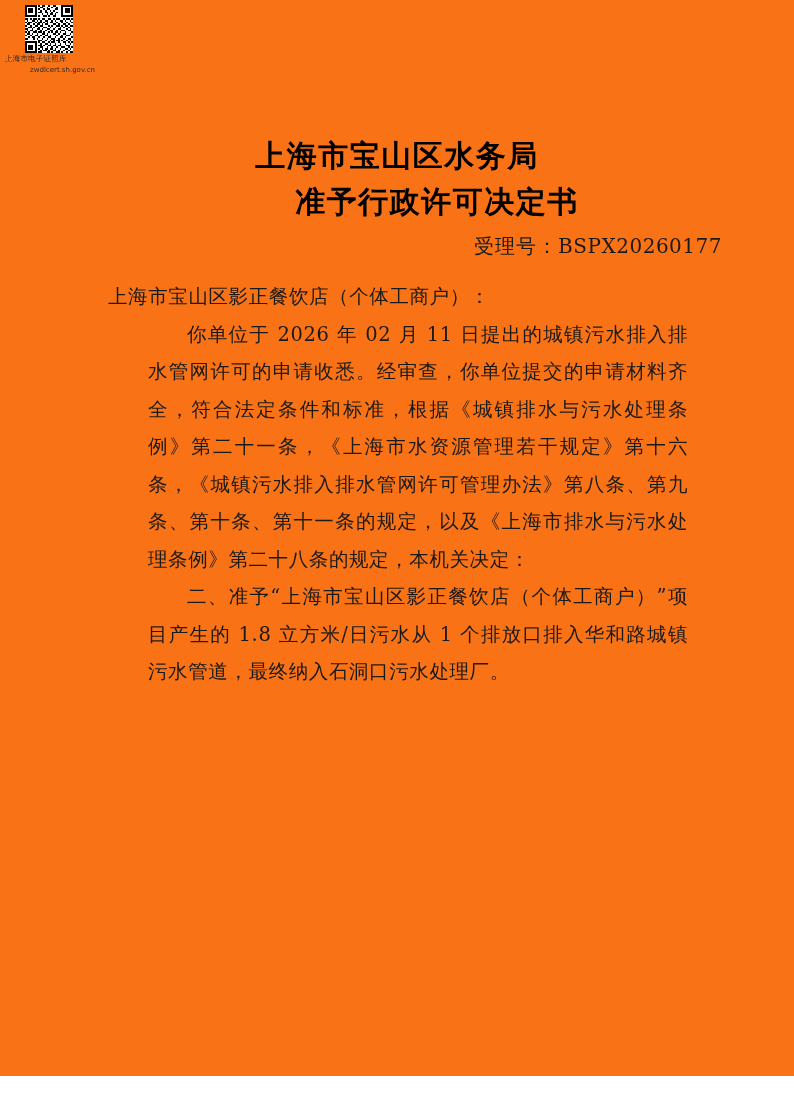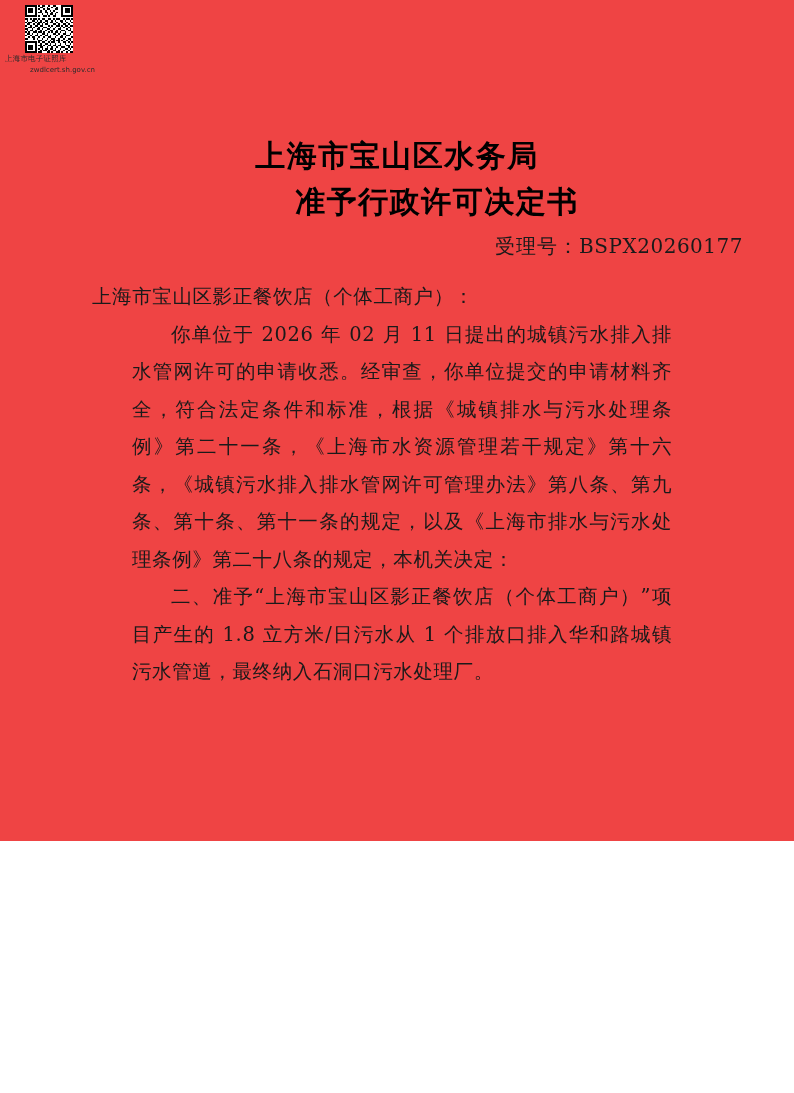--- a/index.html
+++ b/index.html
@@ -3,22 +3,22 @@
 <meta charset="utf-8">
 <style>
   html, body {
     margin: 0;
     padding: 0;
     background: #ffffff;
   }
   .page {
     position: relative;
     width: 794px;
-    height: 841px;
-    background: #ef4444;
+    height: 1076px;
+    background: #f97316;
     overflow: hidden;
     font-family: "DejaVu Serif", "Liberation Serif", serif;
     color: #1a1a1a;
   }
 
   
   .qr-block {
     position: absolute;
     left: 5px;
     top: 5px;
@@ -60,36 +60,36 @@
   }
   .title-line-1 { top: 122px; margin-top: 14px; }
   .title-line-2 { top: 182px; padding-left: 40px; }
 
   
   .serial-row {
     position: absolute;
     top: 233px;
     left: 0;
     width: 794px;
-    padding-right: 51px;
+    padding-right: 72px;
     box-sizing: border-box;
     text-align: right;
     font-size: 20px;
     letter-spacing: 0.5px;
   }
   .serial-row .label { letter-spacing: 1px; }
   .serial-row .value {
     font-family: "DejaVu Serif", "Liberation Serif", serif;
     letter-spacing: 0.5px;
   }
 
   
   .body-block {
     position: absolute;
-    left: 92px;
+    left: 108px;
     top: 278px;
     width: 580px;
   }
   .para {
     font-size: 19.5px;
     line-height: 37.5px;
     letter-spacing: 0.6px;
     text-align: justify;
     text-justify: inter-ideograph;
     margin: 0;

